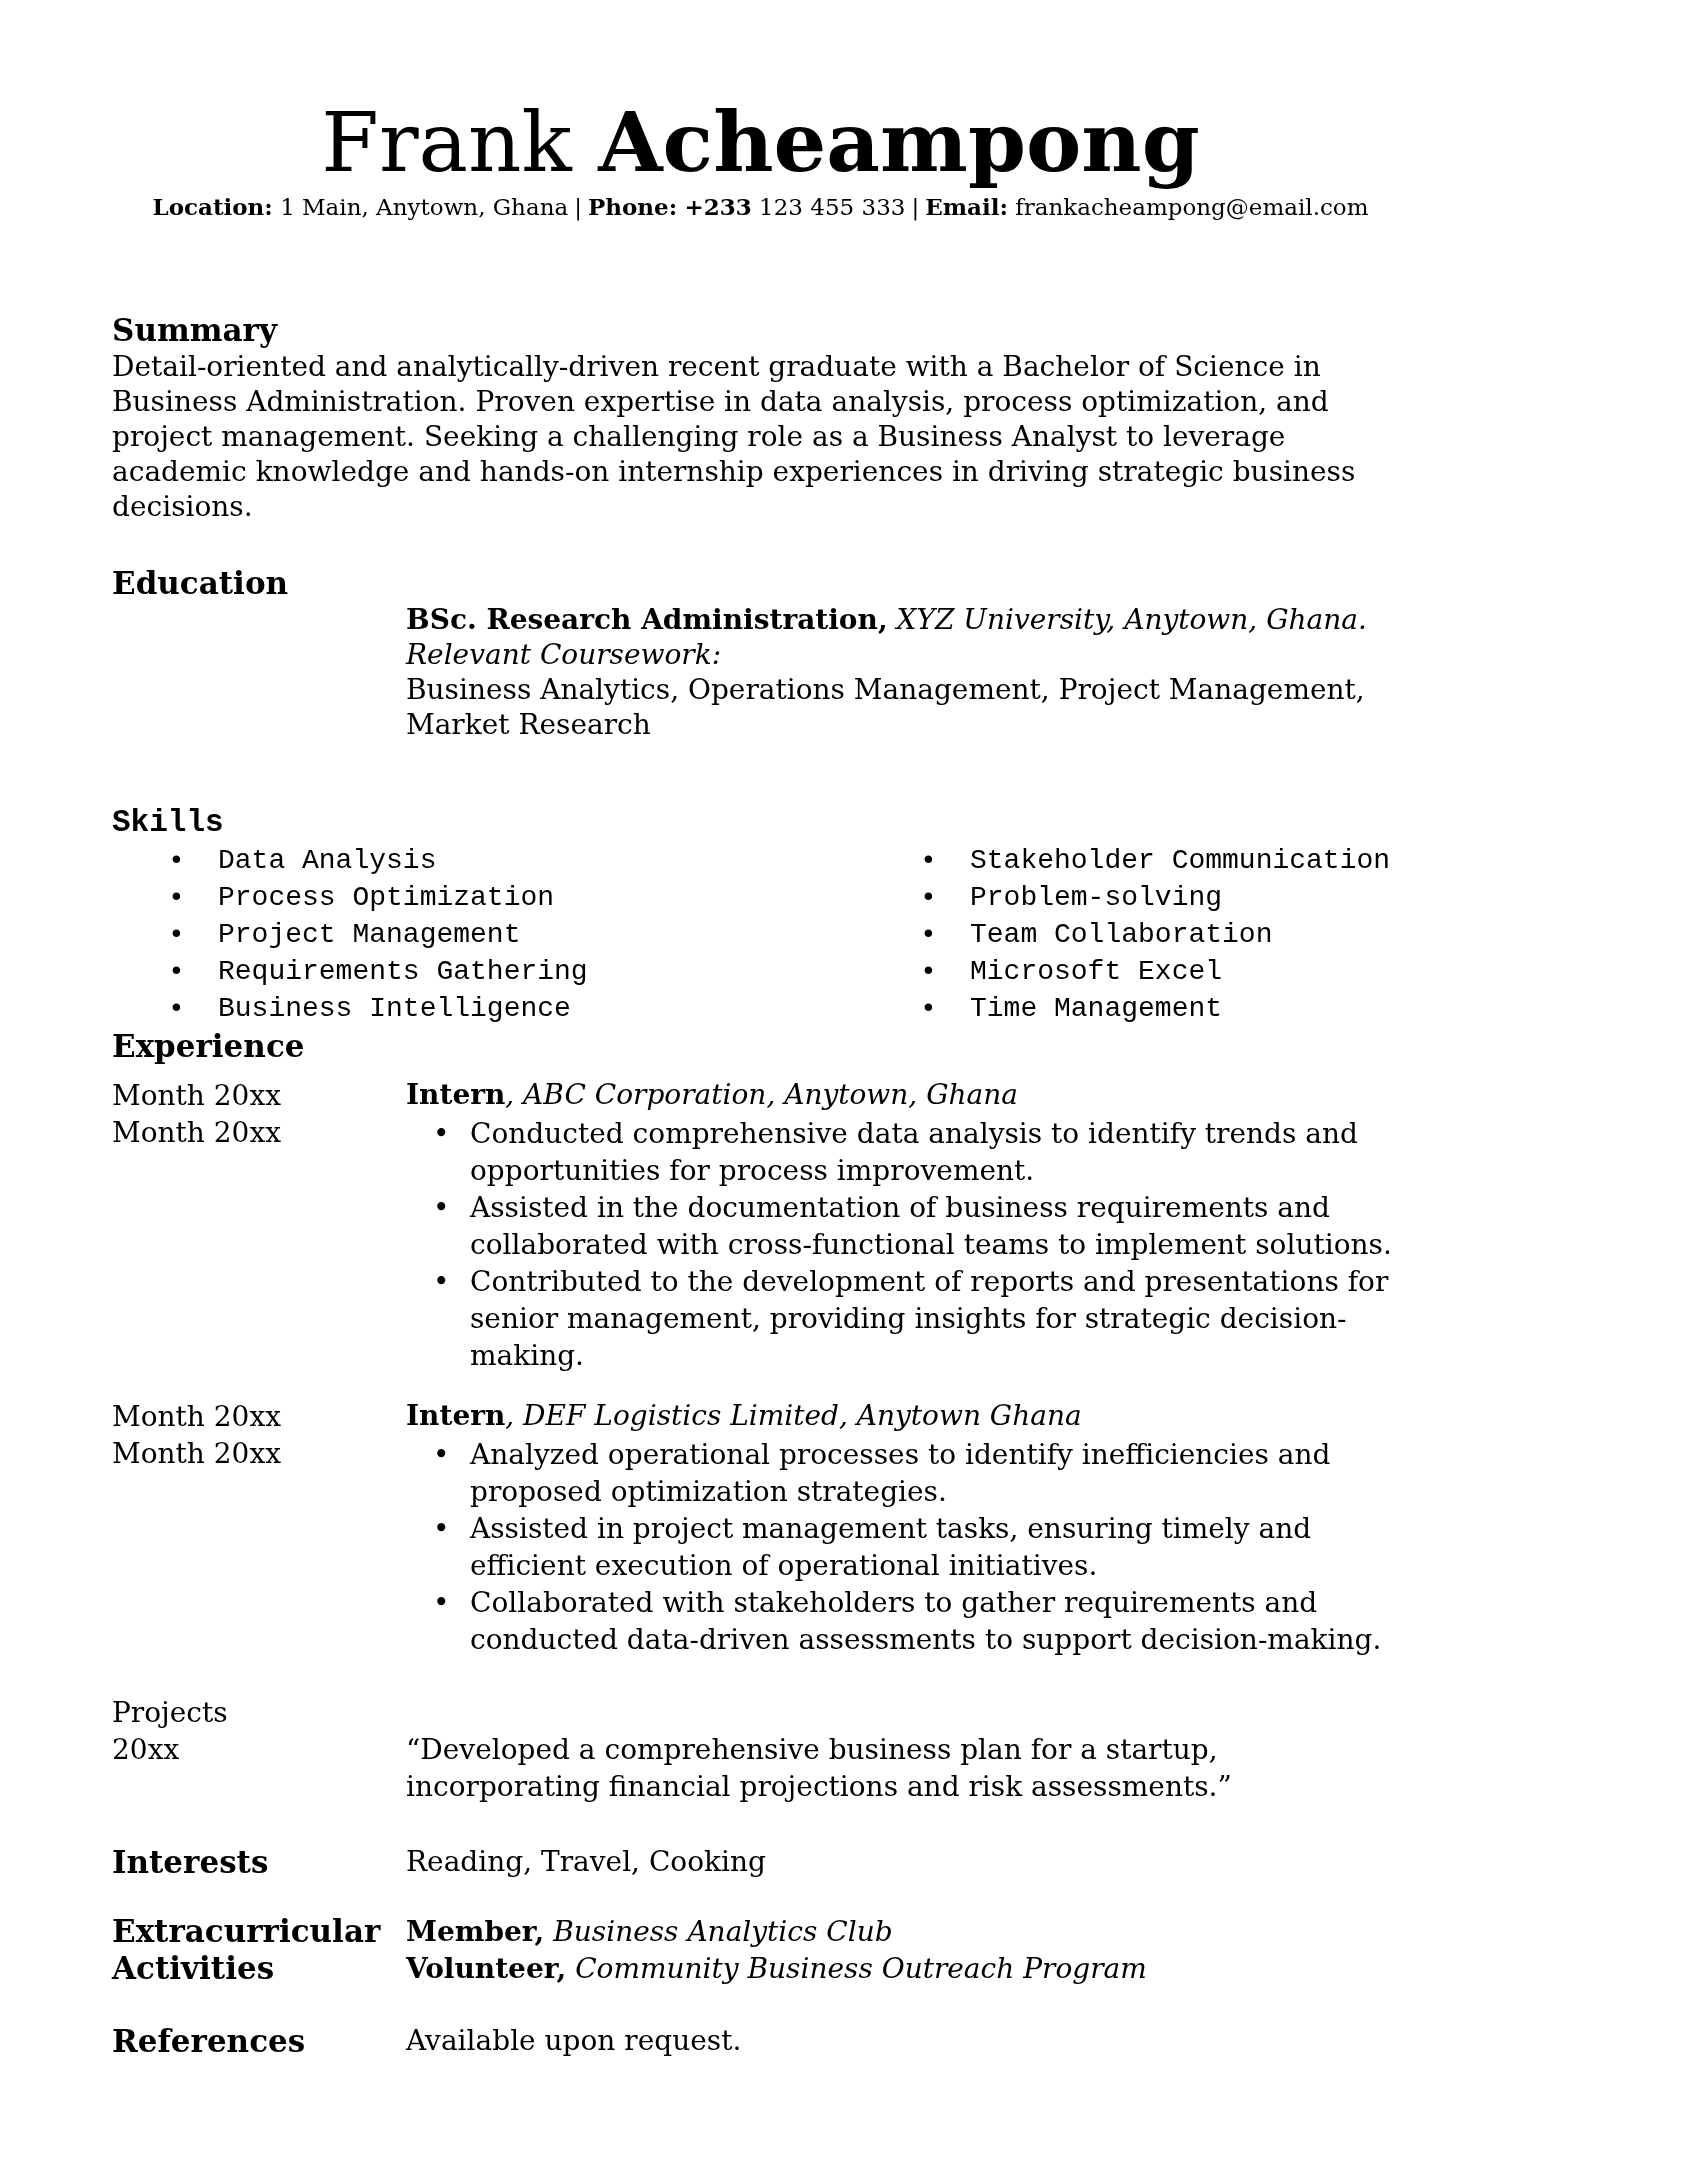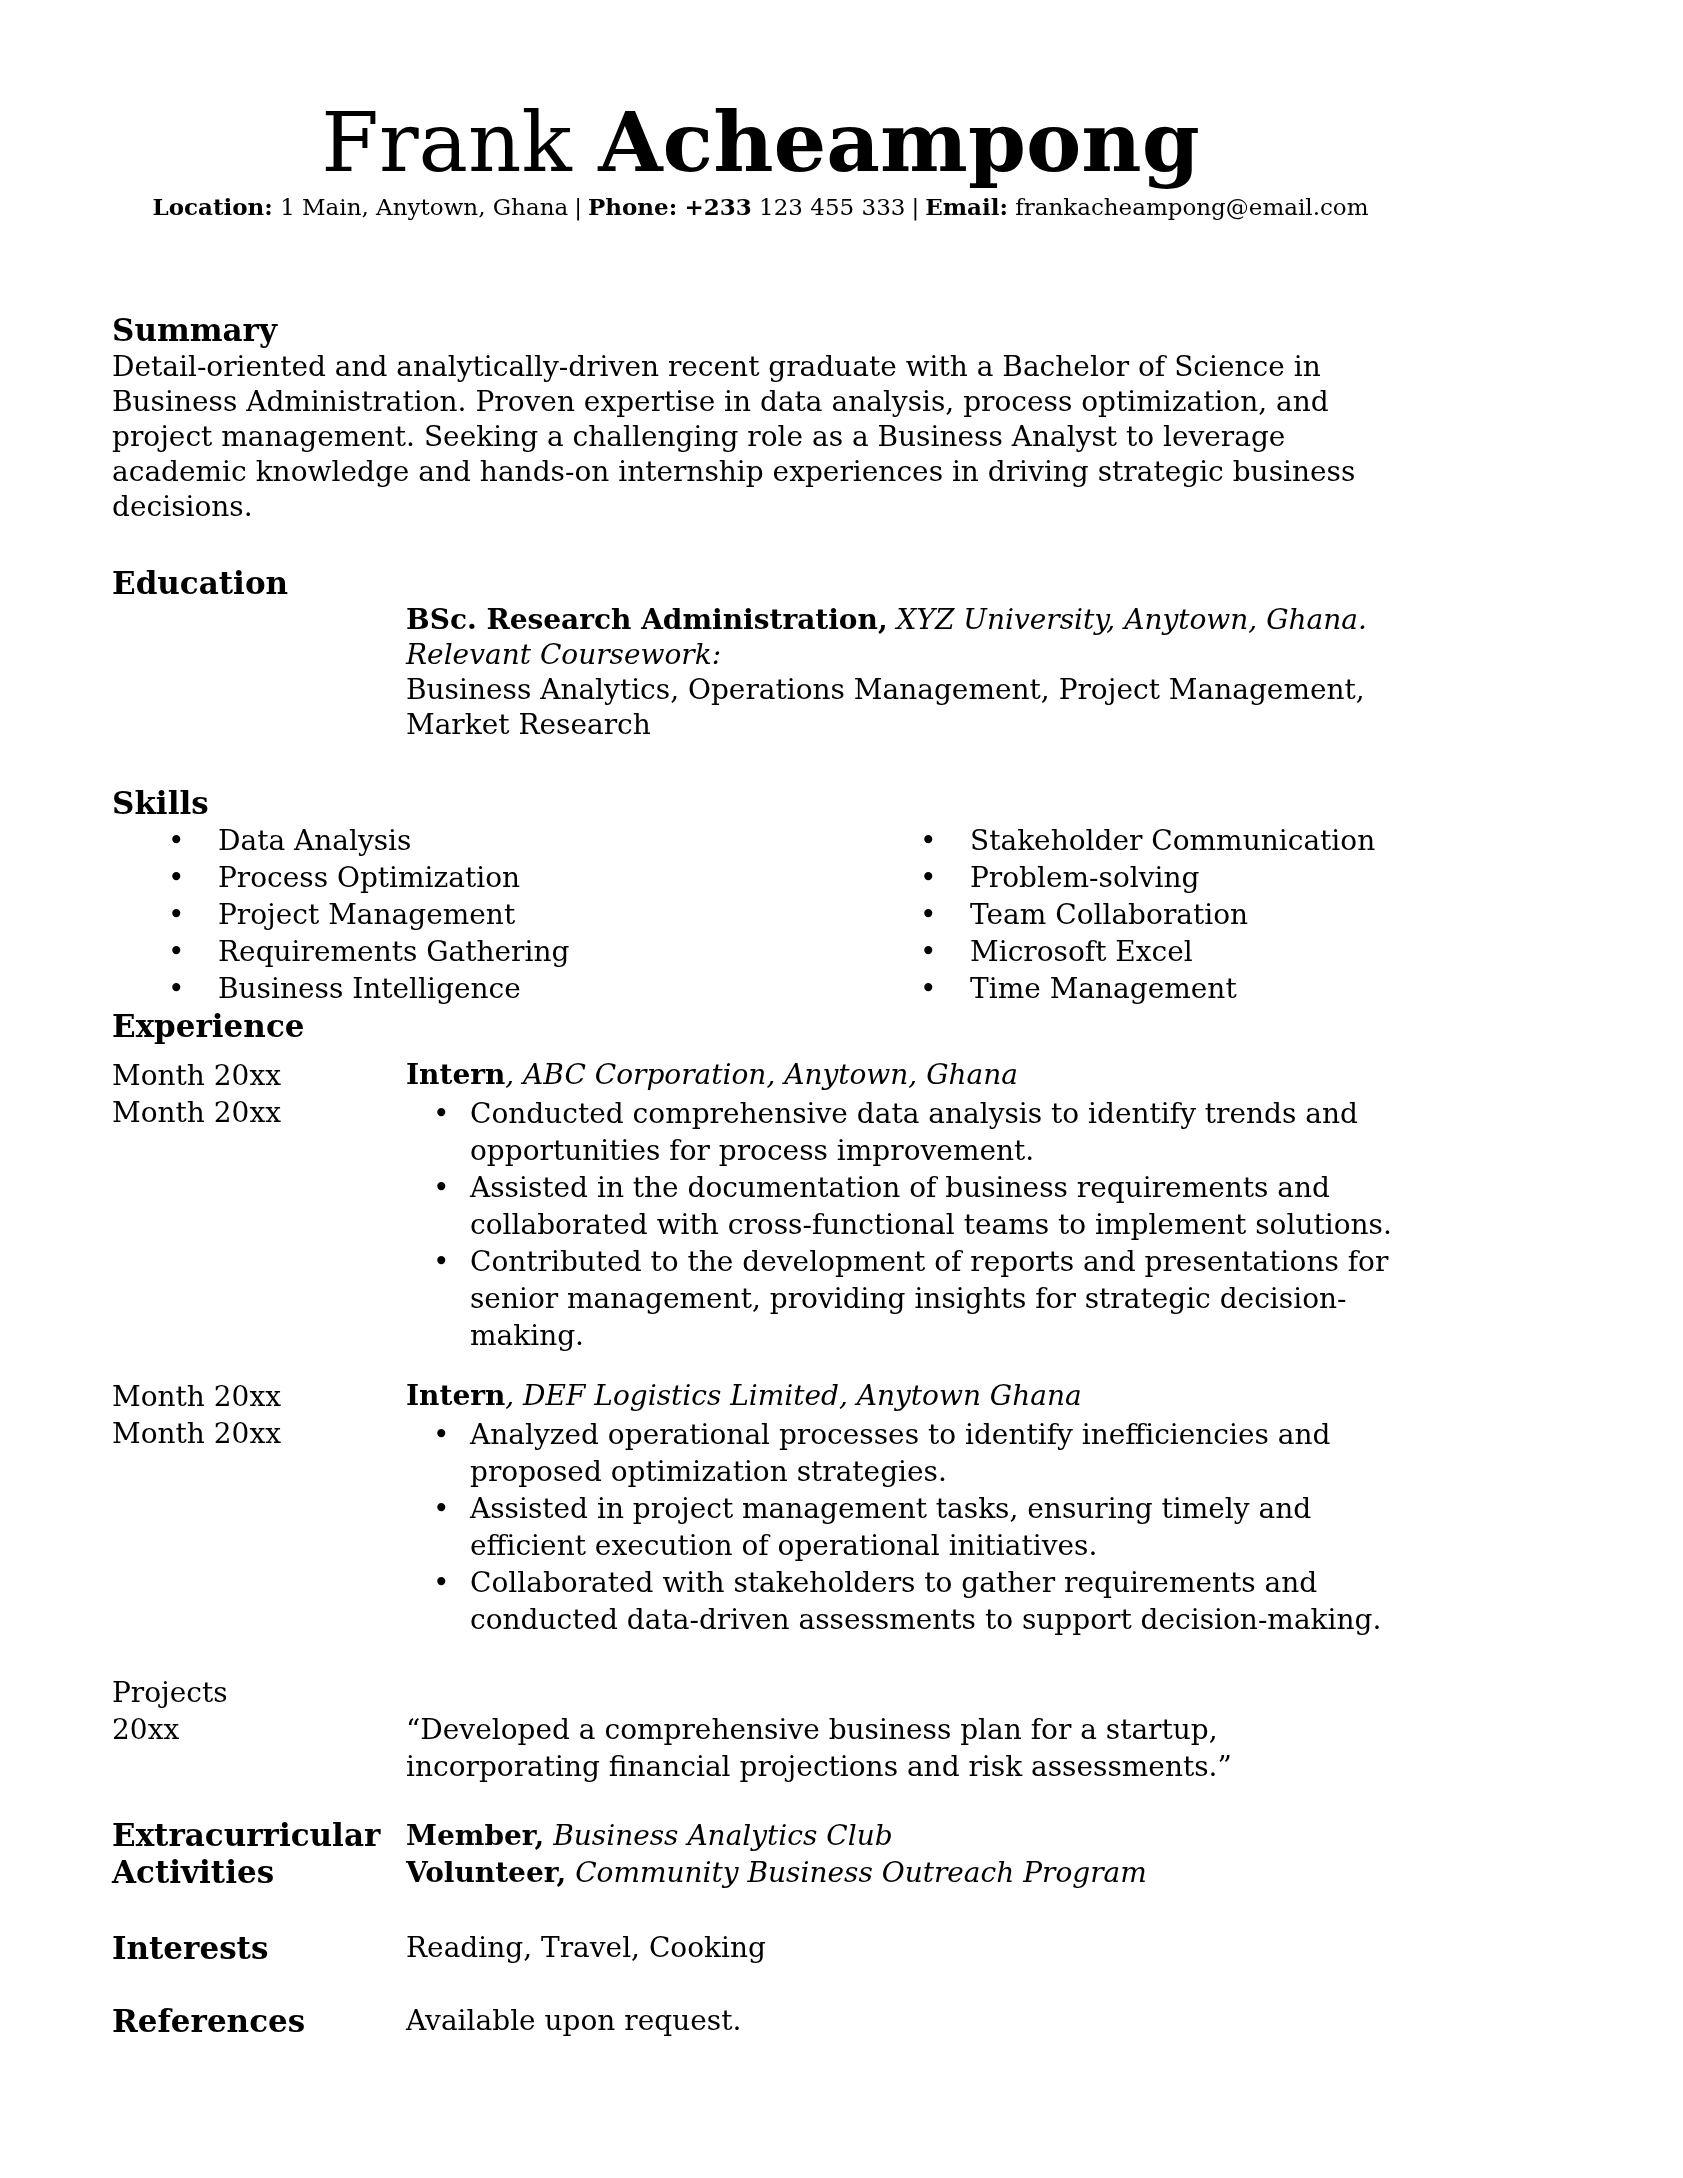--- a/index.html
+++ b/index.html
@@ -24,21 +24,21 @@
   .h2 { margin:0; font-size:31px; line-height:38px; font-weight:700; }
   p { margin:0; }
   .it { font-style:italic; }
   .bd { font-weight:700; }
   
   .sec-summary { margin-top:87px; }
   
   .sec-education { margin-top:40px; }
   .edu-body { margin-left:294px; }
   
-  .sec-skills { margin-top:42px; }
+  .sec-skills { margin-top:62px;font-family:Liberation Mono, monospace; }
   .skills-cols { display:flex; }
   .skills-cols ul { list-style:none; margin:0; padding:0; line-height:37px; }
   .skills-col1 { width:752px; flex:0 0 auto; }
   .skills-col2 { flex:1; }
   .skills-cols li { position:relative; padding-left:106px; }
   .skills-cols .marker { position:absolute; left:56px; }
   
   .sec-experience { }
   .xrow { display:grid; grid-template-columns:294px 1fr; }
   .dates div { line-height:37px; }
@@ -140,36 +140,36 @@
   <div class="xrow row-projects">
     <div class="dates">
       <div>Projects</div>
       <div>20xx</div>
     </div>
     <div class="proj-body">
       <p>“Developed a comprehensive business plan for a startup, incorporating financial projections and risk assessments.”</p>
     </div>
   </div>
 
+  <div class="xrow row-interests">
+    <div>
+      <h2 class="h2">Interests</h2>
+    </div>
+    <div>
+      <p class="plainline">Reading, Travel, Cooking</p>
+    </div>
+  </div>
+
   <div class="xrow row-extracurricular">
     <div>
       <h2 class="h2">Extracurricular Activities</h2>
     </div>
     <div class="xc-body">
       <p><span class="bd">Member,</span> <span class="it">Business Analytics Club</span></p>
       <p><span class="bd">Volunteer,</span> <span class="it">Community Business Outreach Program</span></p>
-    </div>
-  </div>
-
-  <div class="xrow row-interests">
-    <div>
-      <h2 class="h2">Interests</h2>
-    </div>
-    <div>
-      <p class="plainline">Reading, Travel, Cooking</p>
     </div>
   </div>
 
   <div class="xrow row-references">
     <div>
       <h2 class="h2">References</h2>
     </div>
     <div>
       <p class="plainline">Available upon request.</p>
     </div>

